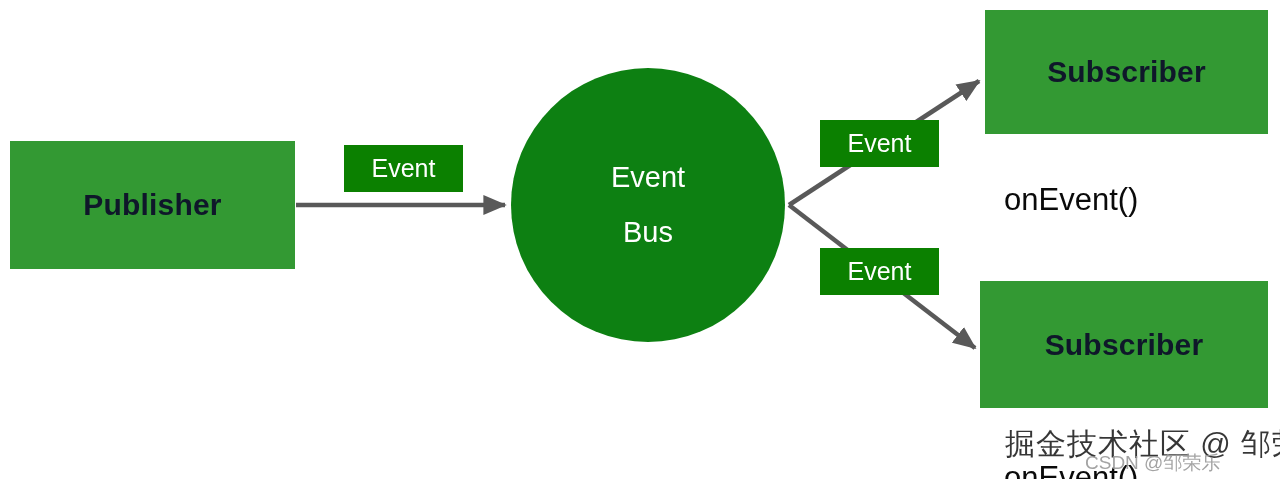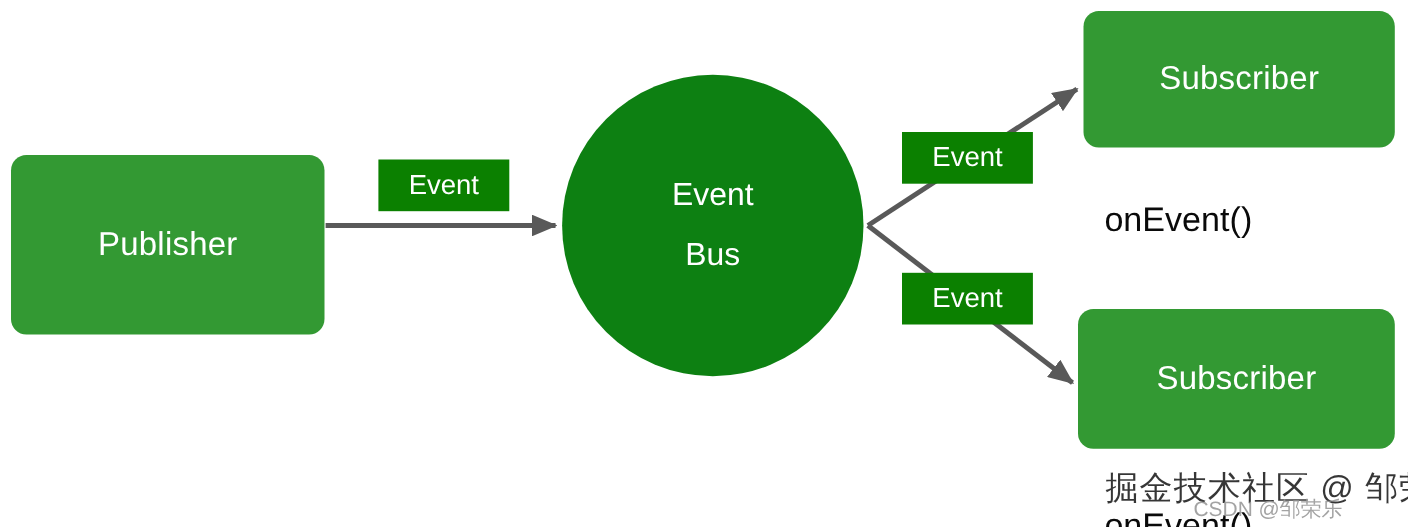--- a/index.html
+++ b/index.html
@@ -22,29 +22,28 @@
     height: 479px;
   }
 
   
   .node-box {
     position: absolute;
     background: #339933;
     display: flex;
     align-items: center;
     justify-content: center;
-    color: #ffffff;
+    color: #0f172a;
     font-size: 30px;
-    font-weight: 400;
+    font-weight: 700;
     letter-spacing: 0.2px;
-    border-radius: 14px;
   }
   #publisher-box {
     left: 10px; top: 141px;
-    width: 285px; height: 163px;
+    width: 285px; height: 128px;
   }
   #subscriber-top-box {
     left: 985px; top: 10px;
     width: 283px; height: 124px;
   }
   #subscriber-bottom-box {
     left: 980px; top: 281px;
     width: 288px; height: 127px;
   }
 

